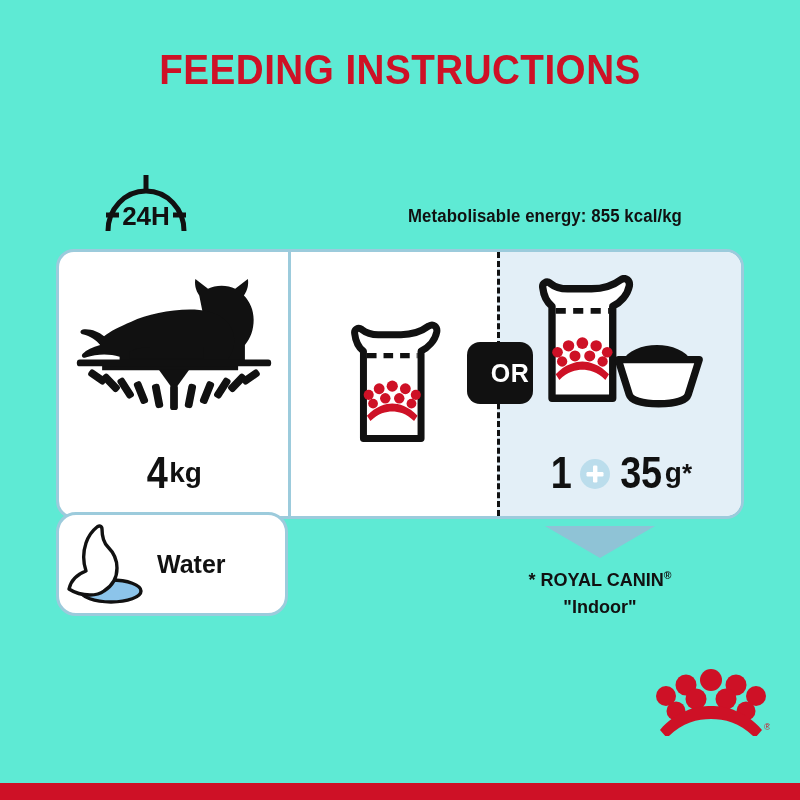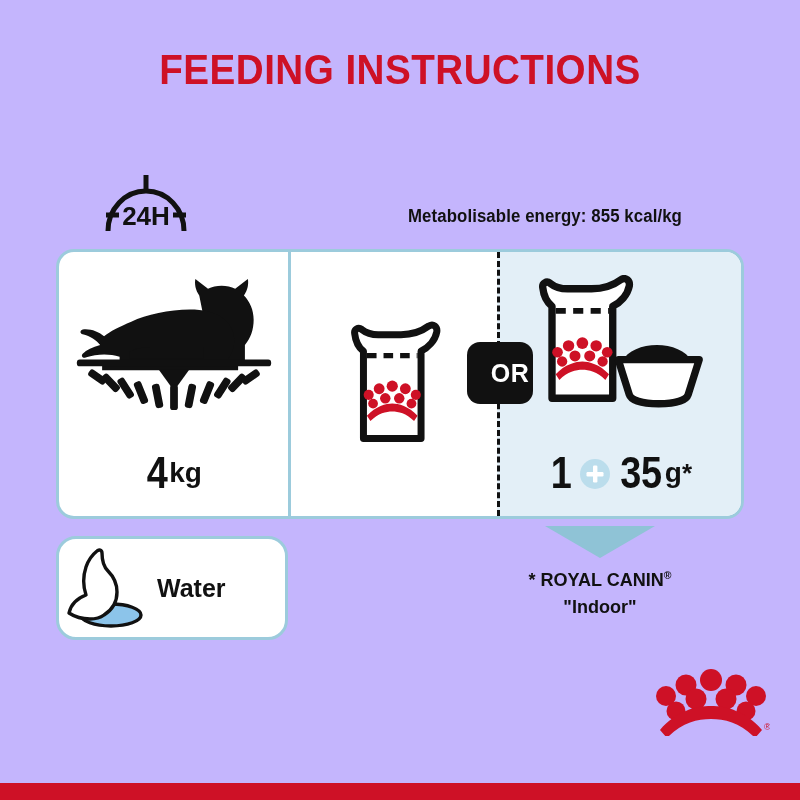--- a/index.html
+++ b/index.html
@@ -9,21 +9,21 @@
     height: 800px;
     background: #ffffff;
     font-family: "Liberation Sans", sans-serif;
     overflow: hidden;
   }
 
   #page {
     position: relative;
     width: 800px;
     height: 800px;
-    background: #c4b5fd;
+    background: #5eead4;
   }
 
   
   .page-title {
     position: absolute;
     top: 46px;
     left: 0;
     width: 800px;
     text-align: center;
     color: #CE1126;
@@ -142,21 +142,21 @@
     font-family: "Liberation Sans Narrow", "Liberation Sans", sans-serif;
     letter-spacing: 0.5px;
     z-index: 5;
     padding-left: 20px;
   }
 
   
   .water-box {
     position: absolute;
     left: 56px;
-    top: 536px;
+    top: 512px;
     width: 232px;
     height: 104px;
     border: 3px solid #9CCBDC;
     border-radius: 20px;
     background: #ffffff;
     display: flex;
     align-items: center;
   }
   .water-art { width: 96px; height: 100%; position: relative; }
   .water-label {

